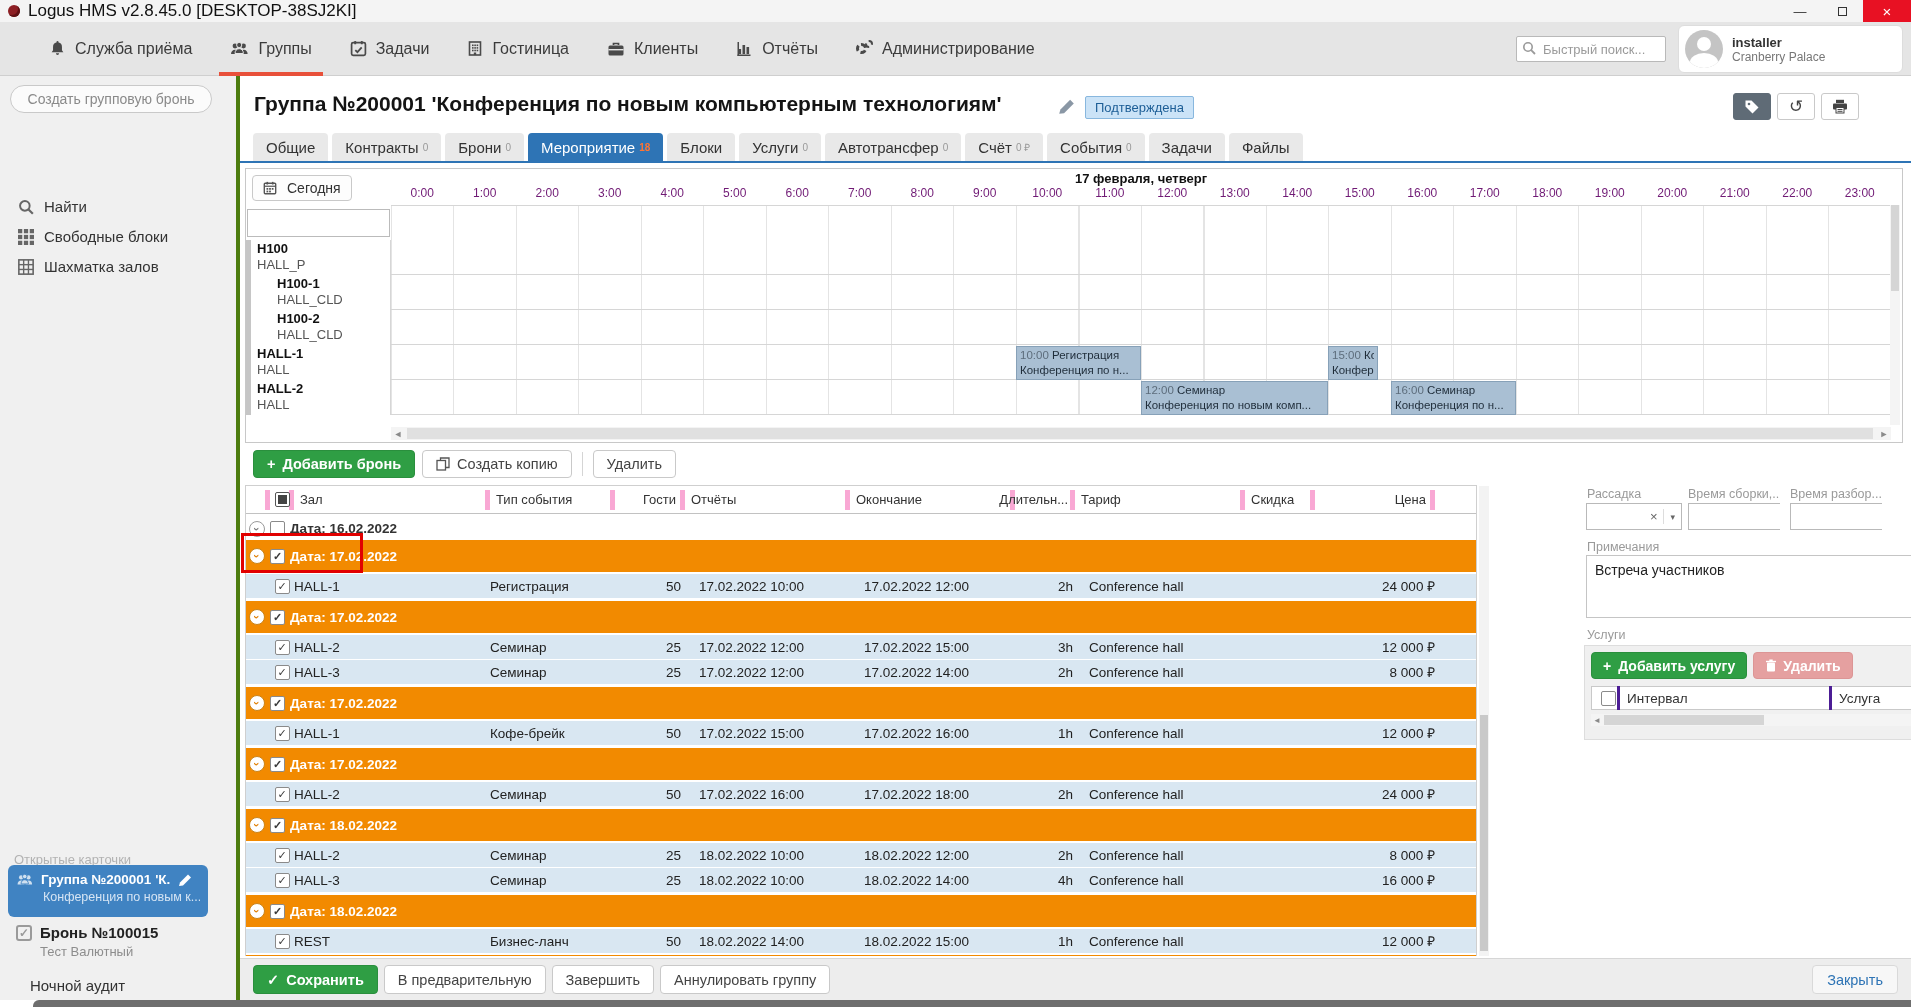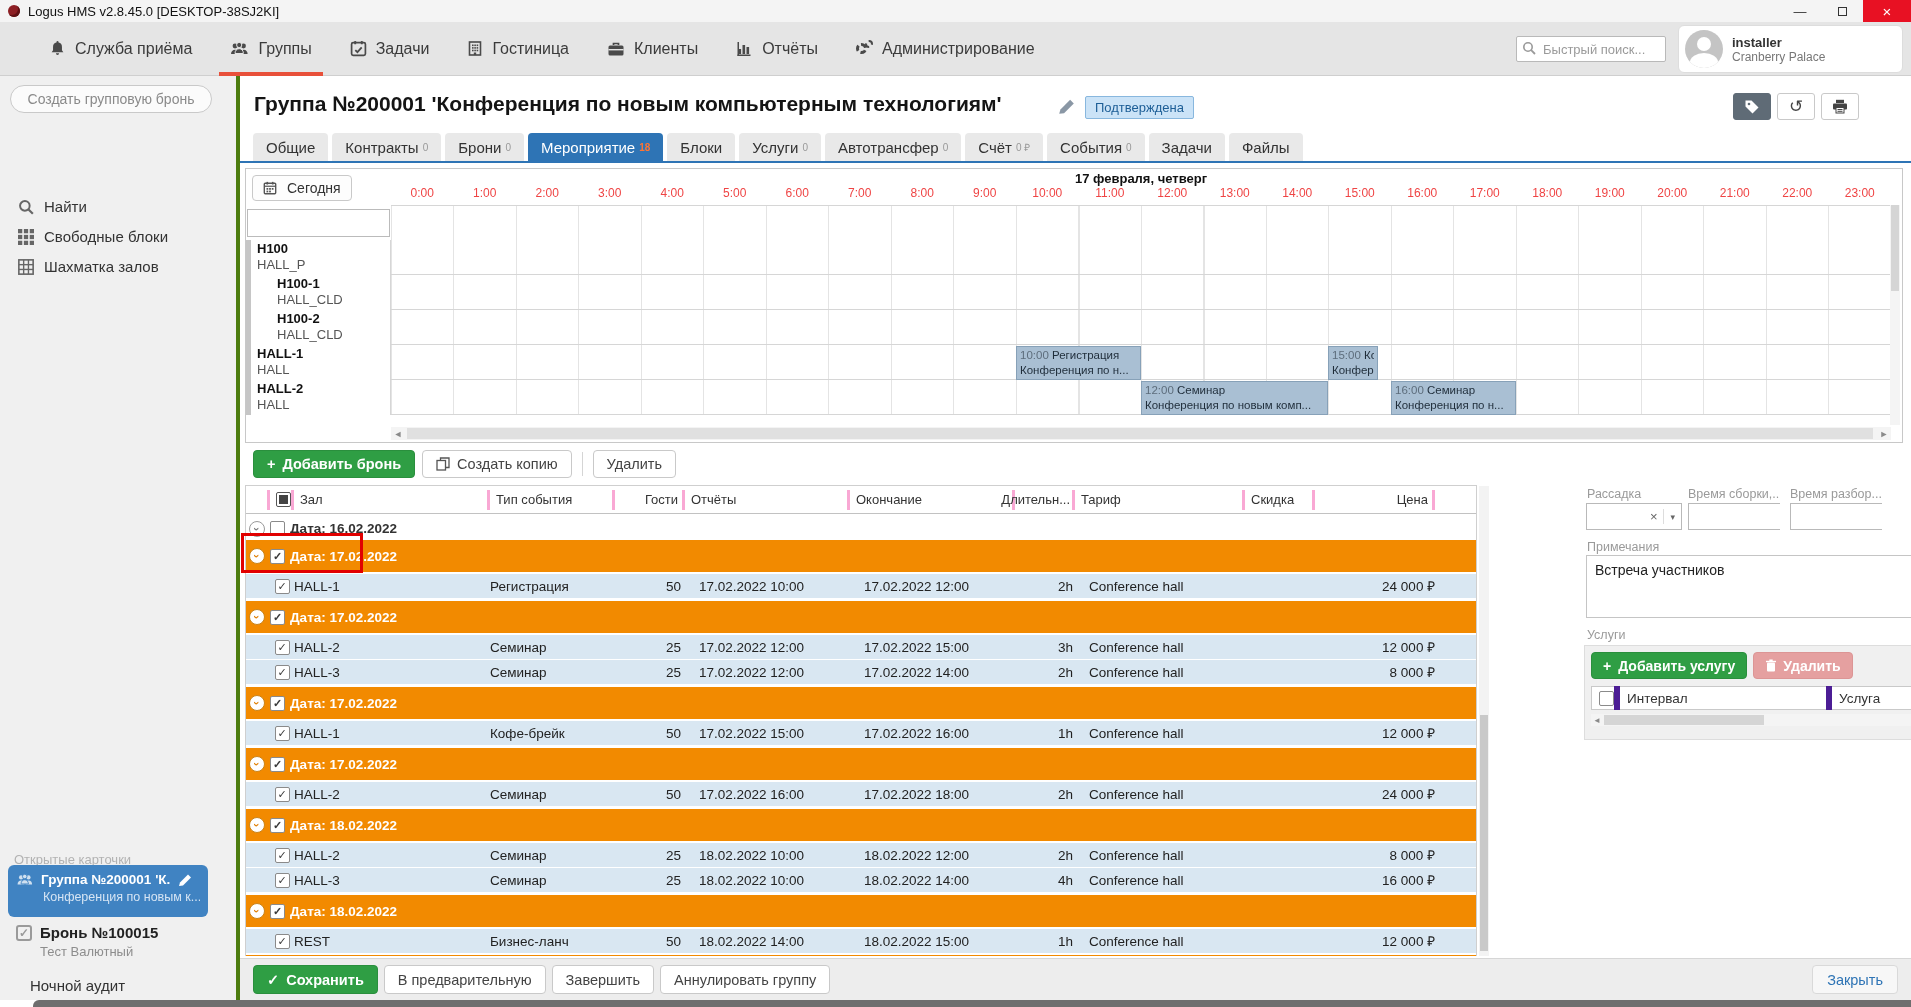--- a/index.html
+++ b/index.html
@@ -2,21 +2,21 @@
 <html><head>
 <meta charset="utf-8">
 <style>
   * { margin:0; padding:0; box-sizing:border-box; }
   body { font-family:"Liberation Sans", sans-serif; background:#fff; }
   .screen { position:relative; width:1911px; height:1007px; background:#fff; overflow:hidden; }
 
   
   .titlebar { position:absolute; left:0; top:0; width:1911px; height:22px; background:#f4f4f4; display:flex; align-items:center; }
   .app-logo { width:12px; height:12px; border-radius:50%; background:#8d1f24; margin:0 8px 0 8px; box-shadow:inset -2px -2px 0 #5f1114; }
-  .titlebar-text { font-size:13px; color:#111; }
+  .titlebar-text { font-size:17px; color:#111; }
   .win-btns { position:absolute; right:0; top:0; height:22px; display:flex; }
   .win-btn { width:42px; height:22px; display:flex; align-items:center; justify-content:center; font-size:13px; color:#333; }
   .win-btn.max span { width:9px; height:9px; border:1px solid #333; display:block; }
   .win-btn.close { background:#e81123; color:#fff; width:48px; font-size:15px; }
 
   
   .navbar { position:absolute; left:0; top:22px; width:1911px; height:54px; background:#e5e5e5; border-bottom:1px solid #cfcfcf; display:flex; align-items:center; padding-left:30px; }
   .nav-item { position:relative; display:flex; align-items:center; gap:9px; height:54px; padding:0 19px; color:#3b3b3b; font-size:16px; cursor:default; }
   .nav-item svg { display:block; }
   .nav-underline { position:absolute; left:8px; right:8px; bottom:0; height:4px; background:#e8503a; }
@@ -64,21 +64,21 @@
   .tab.active { background:#2e74b5; color:#fff; }
   .tab.active sup { color:#ff7433; font-weight:bold; }
   .tabline { position:absolute; left:240px; top:161px; width:1671px; height:2px; background:#2e74b5; }
 
   
   .timeline { position:absolute; left:245px; top:168px; width:1658px; height:275px; border:1px solid #c8c8c8; background:#fff; }
   .today-btn { position:absolute; left:6px; top:6px; height:26px; border:1px solid #c9c9c9; border-radius:4px; background:#fdfdfd; display:flex; align-items:center; gap:10px; padding:0 10px; font-size:14px; color:#333; }
   .tl-filter { position:absolute; left:1px; top:40px; width:143px; height:28px; border:1px solid #bbb; background:#fff; }
   .tl-date { position:absolute; left:145px; top:2px; width:1500px; text-align:center; font-size:13px; font-weight:bold; color:#111; }
   .tl-hours { position:absolute; left:145px; top:17px; width:1500px; display:flex; }
-  .tl-hours span { width:62.5px; text-align:center; font-size:12px; color:#ef4444; }
+  .tl-hours span { width:62.5px; text-align:center; font-size:12px; color:#701a75; }
   .tl-grid { position:absolute; left:145px; top:36px; width:1500px; height:210px;
     background-image:repeating-linear-gradient(to right, #e4e4e4 0 1px, transparent 1px 62.5px);
     border-top:1px solid #d6d6d6; }
   .tl-rows { position:absolute; left:0; top:71px; width:1645px; }
   .tl-row { position:relative; height:35px; border-bottom:1px solid #d6d6d6; }
   .tl-label { position:absolute; left:0; top:0; width:145px; height:35px; border-left:5px solid #c6c6c6; border-right:1px solid #d6d6d6; padding:1px 0 0 6px; background:#fff; }
   .tl-label.ind { padding-left:26px; }
   .tl-name { font-size:13px; font-weight:bold; color:#111; line-height:16px; }
   .tl-type { font-size:13px; color:#555; line-height:16px; }
   .event { position:absolute; height:34px; background:#a9bfd3; border:1px solid #87a1b8; padding:1px 3px; overflow:hidden; }
@@ -93,21 +93,21 @@
 
   
   .evt-toolbar { position:absolute; left:253px; top:450px; display:flex; gap:7px; align-items:center; }
   .btn-green { background:#2f9e44; border:1px solid #2a8f3d; color:#fff; border-radius:4px; height:28px; display:flex; align-items:center; gap:7px; padding:0 13px; font-size:14.5px; font-weight:bold; }
   .btn-outline { background:#fff; border:1px solid #c9c9c9; color:#444; border-radius:4px; height:28px; display:flex; align-items:center; gap:7px; padding:0 13px; font-size:14.5px; }
   .tb-sep { width:1px; height:24px; background:#d5d5d5; margin:0 3px; }
 
   
   .etable { position:absolute; left:245px; top:485px; width:1232px; height:471px; border:1px solid #cfcfcf; border-bottom:none; background:#fff; overflow:hidden; }
   .ehead { position:absolute; left:0; top:0; width:100%; height:28px; border-bottom:1px solid #c2c2c2; display:flex; align-items:center; }
-  .ehead .hc { font-size:13px; color:#333; border-right:3px solid #f9a8d4; height:20px; display:flex; align-items:center; padding-left:6px; }
+  .ehead .hc { font-size:13px; color:#333; border-right:5px solid #f9a8d4; height:20px; display:flex; align-items:center; padding-left:6px; }
   .c-exp{width:24px;flex:none;} .c-chk{width:24px;flex:none;display:flex;align-items:center;justify-content:center;}
   .c-hall{width:196px;flex:none;} .c-type{width:125px;flex:none;} .c-guests{width:70px;flex:none;justify-content:flex-end;text-align:right;display:flex;align-items:center;padding-right:4px;}
   .c-start{width:165px;flex:none;padding-left:14px;} .c-end{width:165px;flex:none;padding-left:14px;}
   .c-dur{width:60px;flex:none;justify-content:flex-end;text-align:right;display:flex;align-items:center;padding-right:2px;}
   .c-tariff{width:170px;flex:none;padding-left:14px;} .c-disc{width:70px;flex:none;} .c-price{width:120px;flex:none;justify-content:flex-end;text-align:right;display:flex;align-items:center;}
   .hc.c-price { padding-right:4px; justify-content:flex-end; }
   .trow { position:absolute; left:0; width:1230px; display:flex; align-items:center; font-size:13.5px; color:#222; }
   .trow.data { height:24px; background:#d9e7f2; }
   .trow.data .cell { white-space:nowrap; overflow:hidden; }
   .grow { position:absolute; left:0; width:1230px; display:flex; align-items:center; gap:5px; padding-left:3px; }
@@ -131,21 +131,21 @@
   .spin { position:absolute; top:18px; width:92px; height:27px; border:1px solid #b9b9b9; background:#fff; display:flex; }
   .spin input { flex:1; border:none; text-align:right; font-size:14px; color:#222; padding-right:4px; font-family:inherit; outline:none; }
   .spin .arrows { width:16px; border-left:1px solid #ddd; display:flex; flex-direction:column; }
   .spin .arrows span { flex:1; font-size:7px; color:#666; display:flex; align-items:center; justify-content:center; }
   .notes { position:absolute; left:3px; top:70px; width:397px; height:63px; border:1px solid #c5c5c5; font-size:14px; color:#222; padding:6px 8px; resize:none; font-family:inherit; }
   .services-box { position:absolute; left:1px; top:160px; width:408px; height:95px; background:#f0f0f0; border:1px solid #ddd; padding:6px; }
   .svc-btns { display:flex; gap:6px; }
   .btn-green.sm { height:27px; font-size:14px; padding:0 11px; }
   .btn-pink { background:#e5a0a0; border:1px solid #dc9595; color:#fff; border-radius:4px; height:27px; display:flex; align-items:center; gap:6px; padding:0 11px; font-size:14px; font-weight:bold; }
   .svc-head { margin-top:7px; background:#fff; border:1px solid #c9c9c9; height:24px; display:flex; align-items:center; }
-  .svc-head .hc { font-size:13.5px; color:#333; border-right:6px solid #4c1d95; height:24px; display:flex; align-items:center; padding-left:7px; }
+  .svc-head .hc { font-size:13.5px; color:#333; border-right:3px solid #4c1d95; height:24px; display:flex; align-items:center; padding-left:7px; }
   .svc-c1{width:28px;flex:none;justify-content:center;} .svc-c2{width:212px;flex:none;} .svc-c3{width:117px;flex:none;} .svc-c4{flex:1;border-right:none!important;}
   .svc-hscroll { position:relative; margin-top:4px; height:12px; background:#f4f4f4; }
   .svc-hscroll .arr { position:absolute; top:0; width:12px; height:12px; font-size:8px; color:#8a8a8a; display:flex; align-items:center; justify-content:center; }
   .svc-hscroll .arr.l{left:0;} .svc-hscroll .arr.r{right:0;}
   .svc-hscroll .thumb { position:absolute; left:13px; top:1px; width:160px; height:10px; background:#d5d5d5; }
 
   
   .footerbar { position:absolute; left:240px; top:958px; width:1671px; height:42px; background:#ededed; border-top:1px solid #d6d6d6; display:flex; align-items:center; padding-left:13px; gap:6px; }
   .btn-green.ft { height:29px; }
   .btn-outline.ft { height:29px; background:#fff; }

